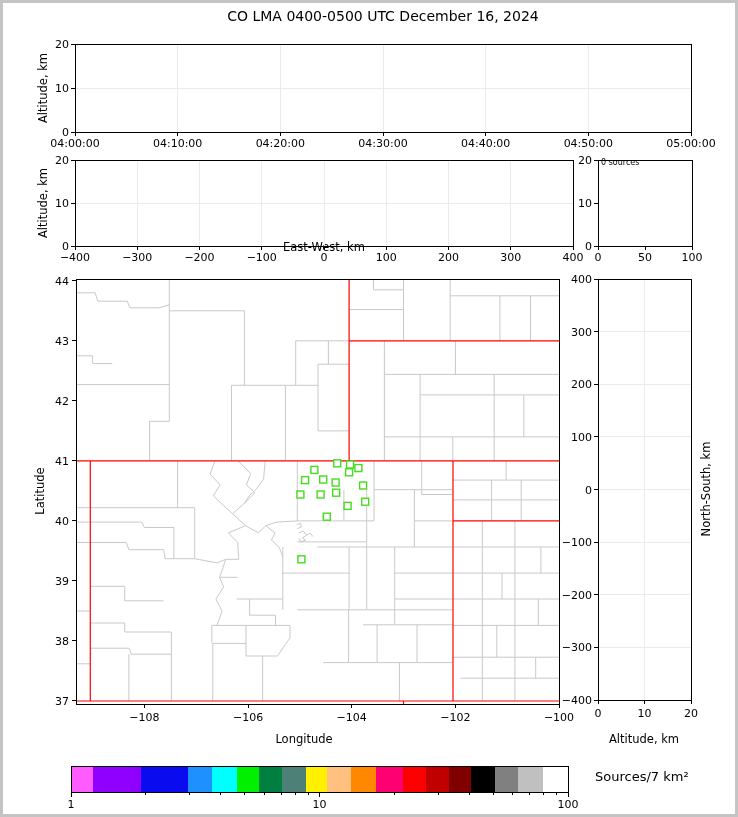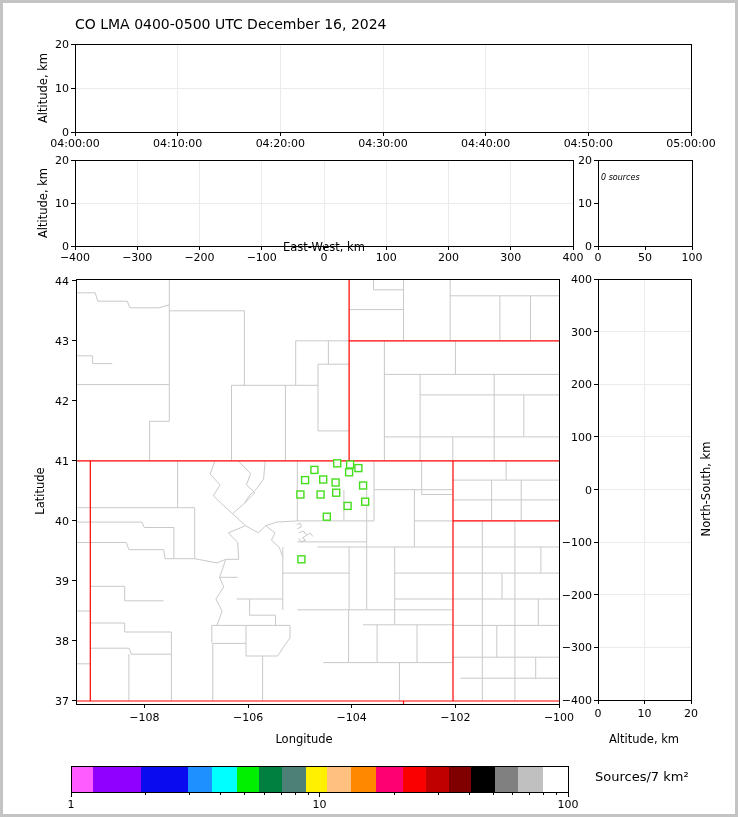--- a/index.html
+++ b/index.html
@@ -9,40 +9,40 @@
     background:#ffffff;
     border:3px solid #c4c4c4;
     box-sizing:border-box;
     overflow:hidden;
     font-family:"DejaVu Sans", sans-serif;
     color:#000;
   }
   svg{position:absolute;left:0;top:0;font-family:"DejaVu Sans", sans-serif;}
   .lbl{position:absolute;white-space:nowrap;}
   .title{
-    left:72px;top:13px;width:616px;
-    text-align:left;font-size:14px;
+    left:72px;top:5px;width:616px;
+    text-align:center;font-size:14px;
   }
   .axlbl{font-size:11.5px;}
   .rot{transform:translate(-50%,-50%) rotate(-90deg);}
   .rotr{transform:translate(-50%,-50%) rotate(-90deg);}
   .ctr{transform:translate(-50%,0);}
   .tiny{font-size:8px;}
   .cblbl{font-size:13px;}
 </style>
 </head>
 <body>
 
 <div class="figure">
   <div class="lbl title">CO LMA 0400-0500 UTC December 16, 2024</div>
 
   <div class="lbl axlbl rot" style="left:40px;top:85px;">Altitude, km</div>
   <div class="lbl axlbl rot" style="left:40px;top:200px;">Altitude, km</div>
   <div class="lbl axlbl ctr" style="left:321px;top:237px;">East-West, km</div>
-  <div class="lbl tiny" style="left:598px;top:170px;font-style:italic;">0 sources</div>
+  <div class="lbl tiny" style="left:598px;top:155px;">0 sources</div>
   <div class="lbl axlbl rot" style="left:37px;top:488px;">Latitude</div>
   <div class="lbl axlbl ctr" style="left:301px;top:729px;">Longitude</div>
   <div class="lbl axlbl rotr" style="left:703px;top:486px;">North-South, km</div>
   <div class="lbl axlbl ctr" style="left:641px;top:729px;">Altitude, km</div>
   <div class="lbl cblbl" style="left:592px;top:766px;">Sources/7 km²</div>
 
   <svg id="plot" width="738" height="817" viewBox="0 0 738 817">
       <g>
         <line x1="174.66666666666669" y1="41" x2="174.66666666666669" y2="129" stroke="#ebebeb" stroke-width="1" shape-rendering="crispEdges"></line>
         <line x1="277.33333333333337" y1="41" x2="277.33333333333337" y2="129" stroke="#ebebeb" stroke-width="1" shape-rendering="crispEdges"></line>

